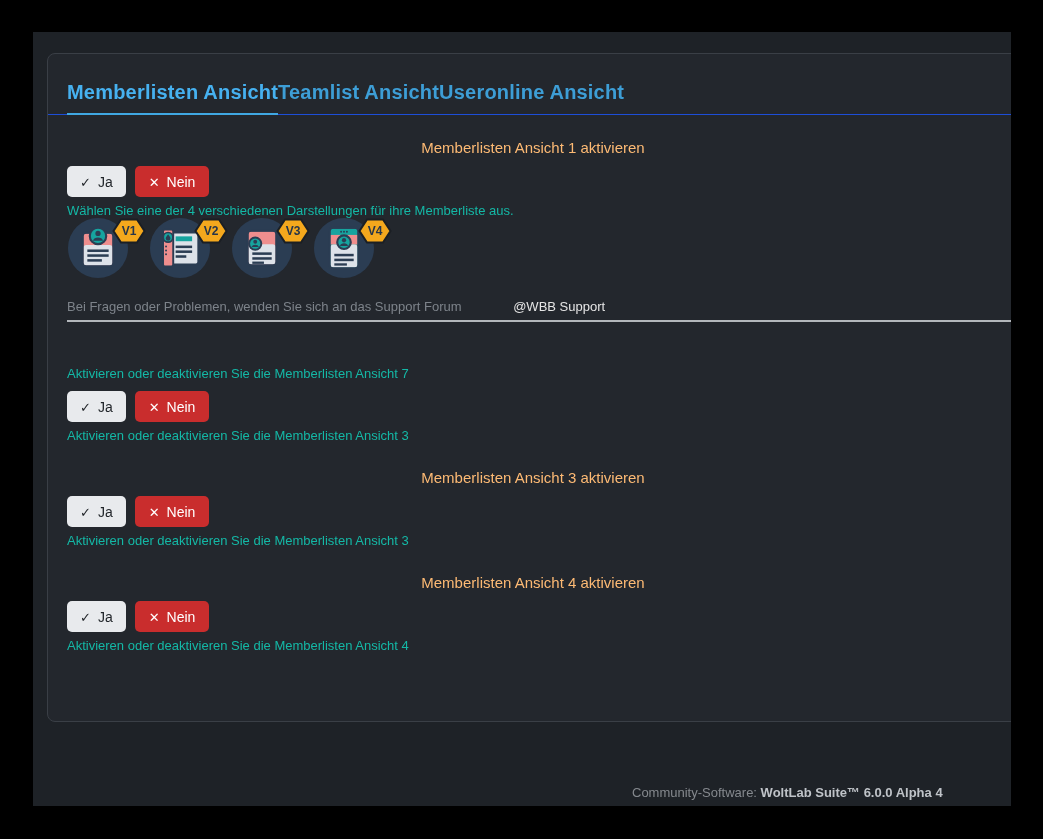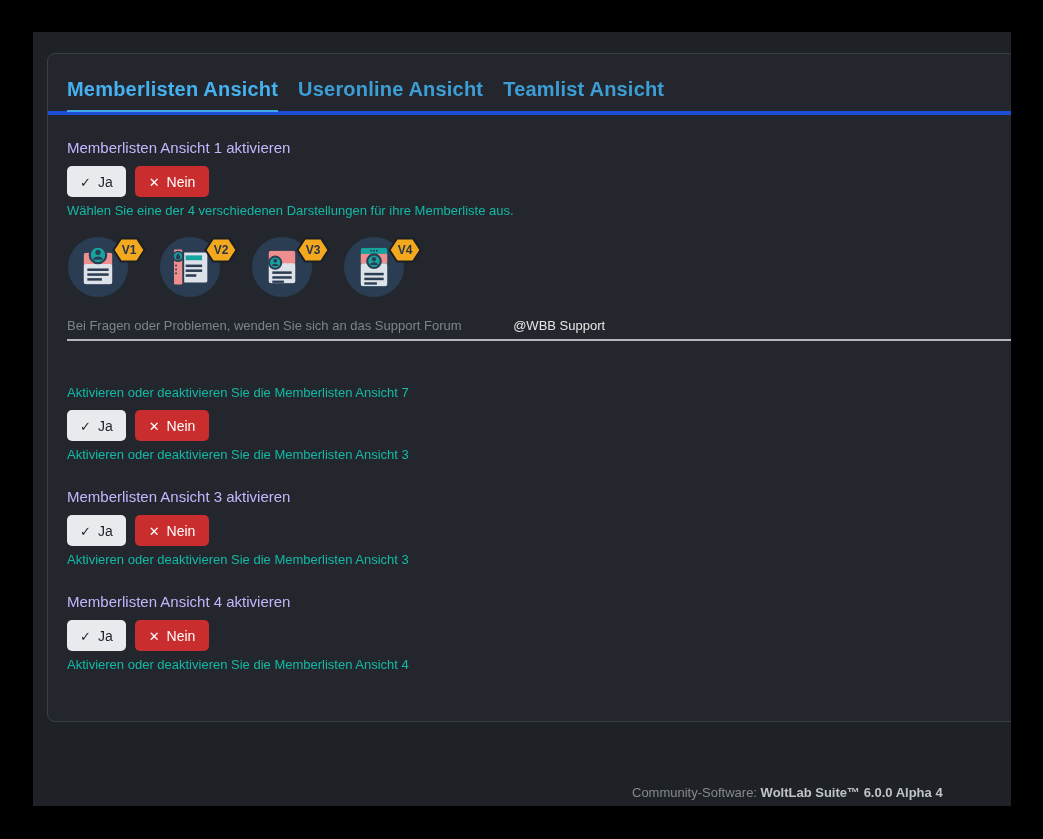--- a/index.html
+++ b/index.html
@@ -7,40 +7,40 @@
               font-family:"Liberation Sans","DejaVu Sans",sans-serif; }
 
   .panel { position:absolute; left:33px; top:32px; width:978px; height:774px;
            background:#1e2227; overflow:hidden; }
 
   .card { position:absolute; left:14px; top:21px; width:972px; height:669px;
           background:#23272d; border:1px solid #3a3f46; border-radius:8px;
           overflow:hidden; }
 
   
-  .tabbar { display:flex; align-items:flex-end; gap:20px; height:61px;
-            padding-left:19px; border-bottom:4px solid #1d4ed8; }
+  .tabbar { display:flex; align-items:flex-end; height:61px;
+            padding-left:19px; border-bottom:1px solid #1d4ed8; }
   .tab { font-size:20px; font-weight:700; color:#3d9ed6; padding-bottom:9px;
          cursor:pointer; margin-bottom:-1px; border-bottom:2px solid transparent;
          letter-spacing:.2px; }
   .tab.active { color:#46b1f0; border-bottom-color:#40a8e2; }
 
   
   .content { padding:0 19px; }
-  .sec-heading { margin-top:25px; font-size:15px; font-weight:400; color:#c4b5fd;
-                 line-height:15px; }
+  .sec-heading { margin-top:25px; font-size:15px; font-weight:400; color:#fdba74;
+                 line-height:15px;text-align:center; }
   .btn-row { margin-top:11px; display:flex; align-items:center; }
   .btn { display:inline-flex; align-items:center; height:31px; border-radius:5px;
          font-size:14px; cursor:pointer; user-select:none; }
   .btn .ico { font-size:13px; margin-right:7px; position:relative; top:0.5px; }
   .btn-yes { background:#e8eaed; color:#1e2227; padding:0 13px; }
   .btn-no  { background:#c92d2d; color:#ffffff; padding:0 14px; margin-left:9px; }
   .small { margin-top:7px; font-size:13px; color:#14b8a6; line-height:13px; }
 
-  .variants { margin-top:19px; display:flex; gap:30px; height:64px; }
+  .variants { display:flex; gap:20px; height:64px; }
   .variant { position:relative; width:62px; height:62px; cursor:pointer; }
   .badge { position:absolute; right:-17px; top:1px; width:34px; height:26px; }
   .badge-label { position:absolute; left:0; top:0; width:34px; height:26px;
                  display:flex; align-items:center; justify-content:center;
                  font-size:12px; font-weight:700; color:#263549; }
 
   .support { margin-top:19px; font-size:13px; color:#7d838a; line-height:13px; }
   .support a { color:#e5e5e5; font-weight:400; text-decoration:none; cursor:pointer;margin-left:48px; }
   .divider { margin-top:7px; margin-right:-19px; height:2px; background:#b3b7bb; }
 
@@ -53,22 +53,22 @@
   .footer .product { color:#bfc3c8; font-weight:700; cursor:pointer; }
 </style>
 </head>
 <body>
 
 <div class="panel">
   <div class="card">
 
     <div class="tabbar">
       <div class="tab active">Memberlisten Ansicht</div>
+      <div class="tab">Teamlist Ansicht</div>
       <div class="tab">Useronline Ansicht</div>
-      <div class="tab">Teamlist Ansicht</div>
     </div>
 
     <div class="content">
 
       <div class="sec-heading">Memberlisten Ansicht 1 aktivieren</div>
       <div class="btn-row">
         <span class="btn btn-yes">
           <span class="ico">✓</span>
           <span>Ja</span>
         </span>

